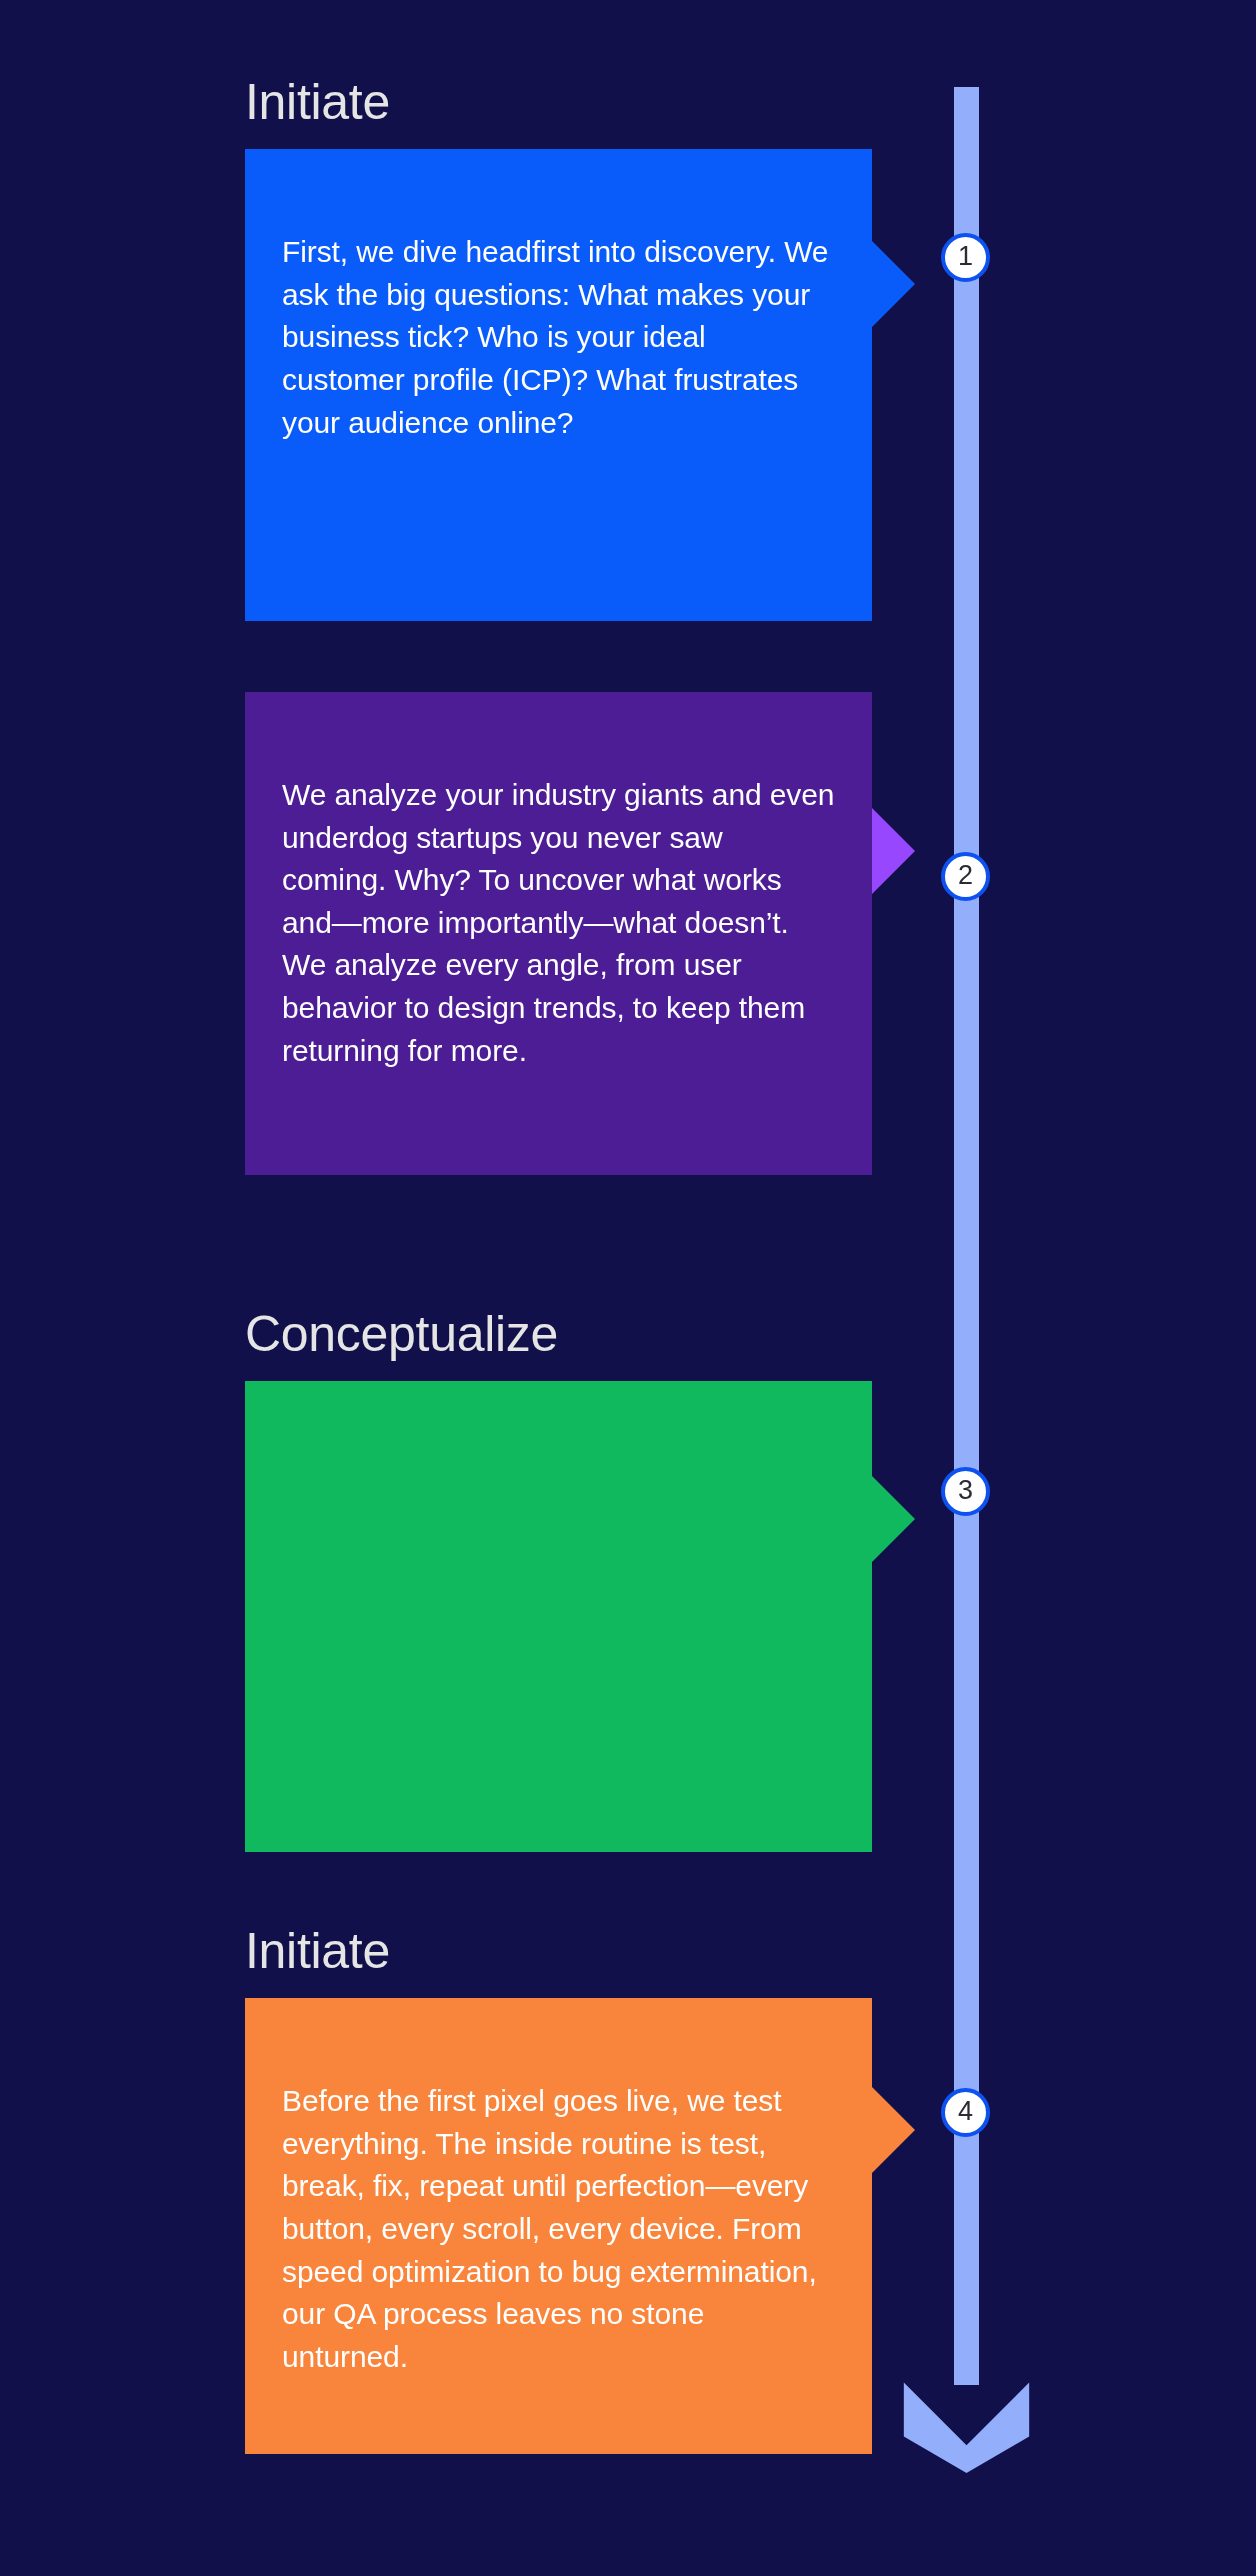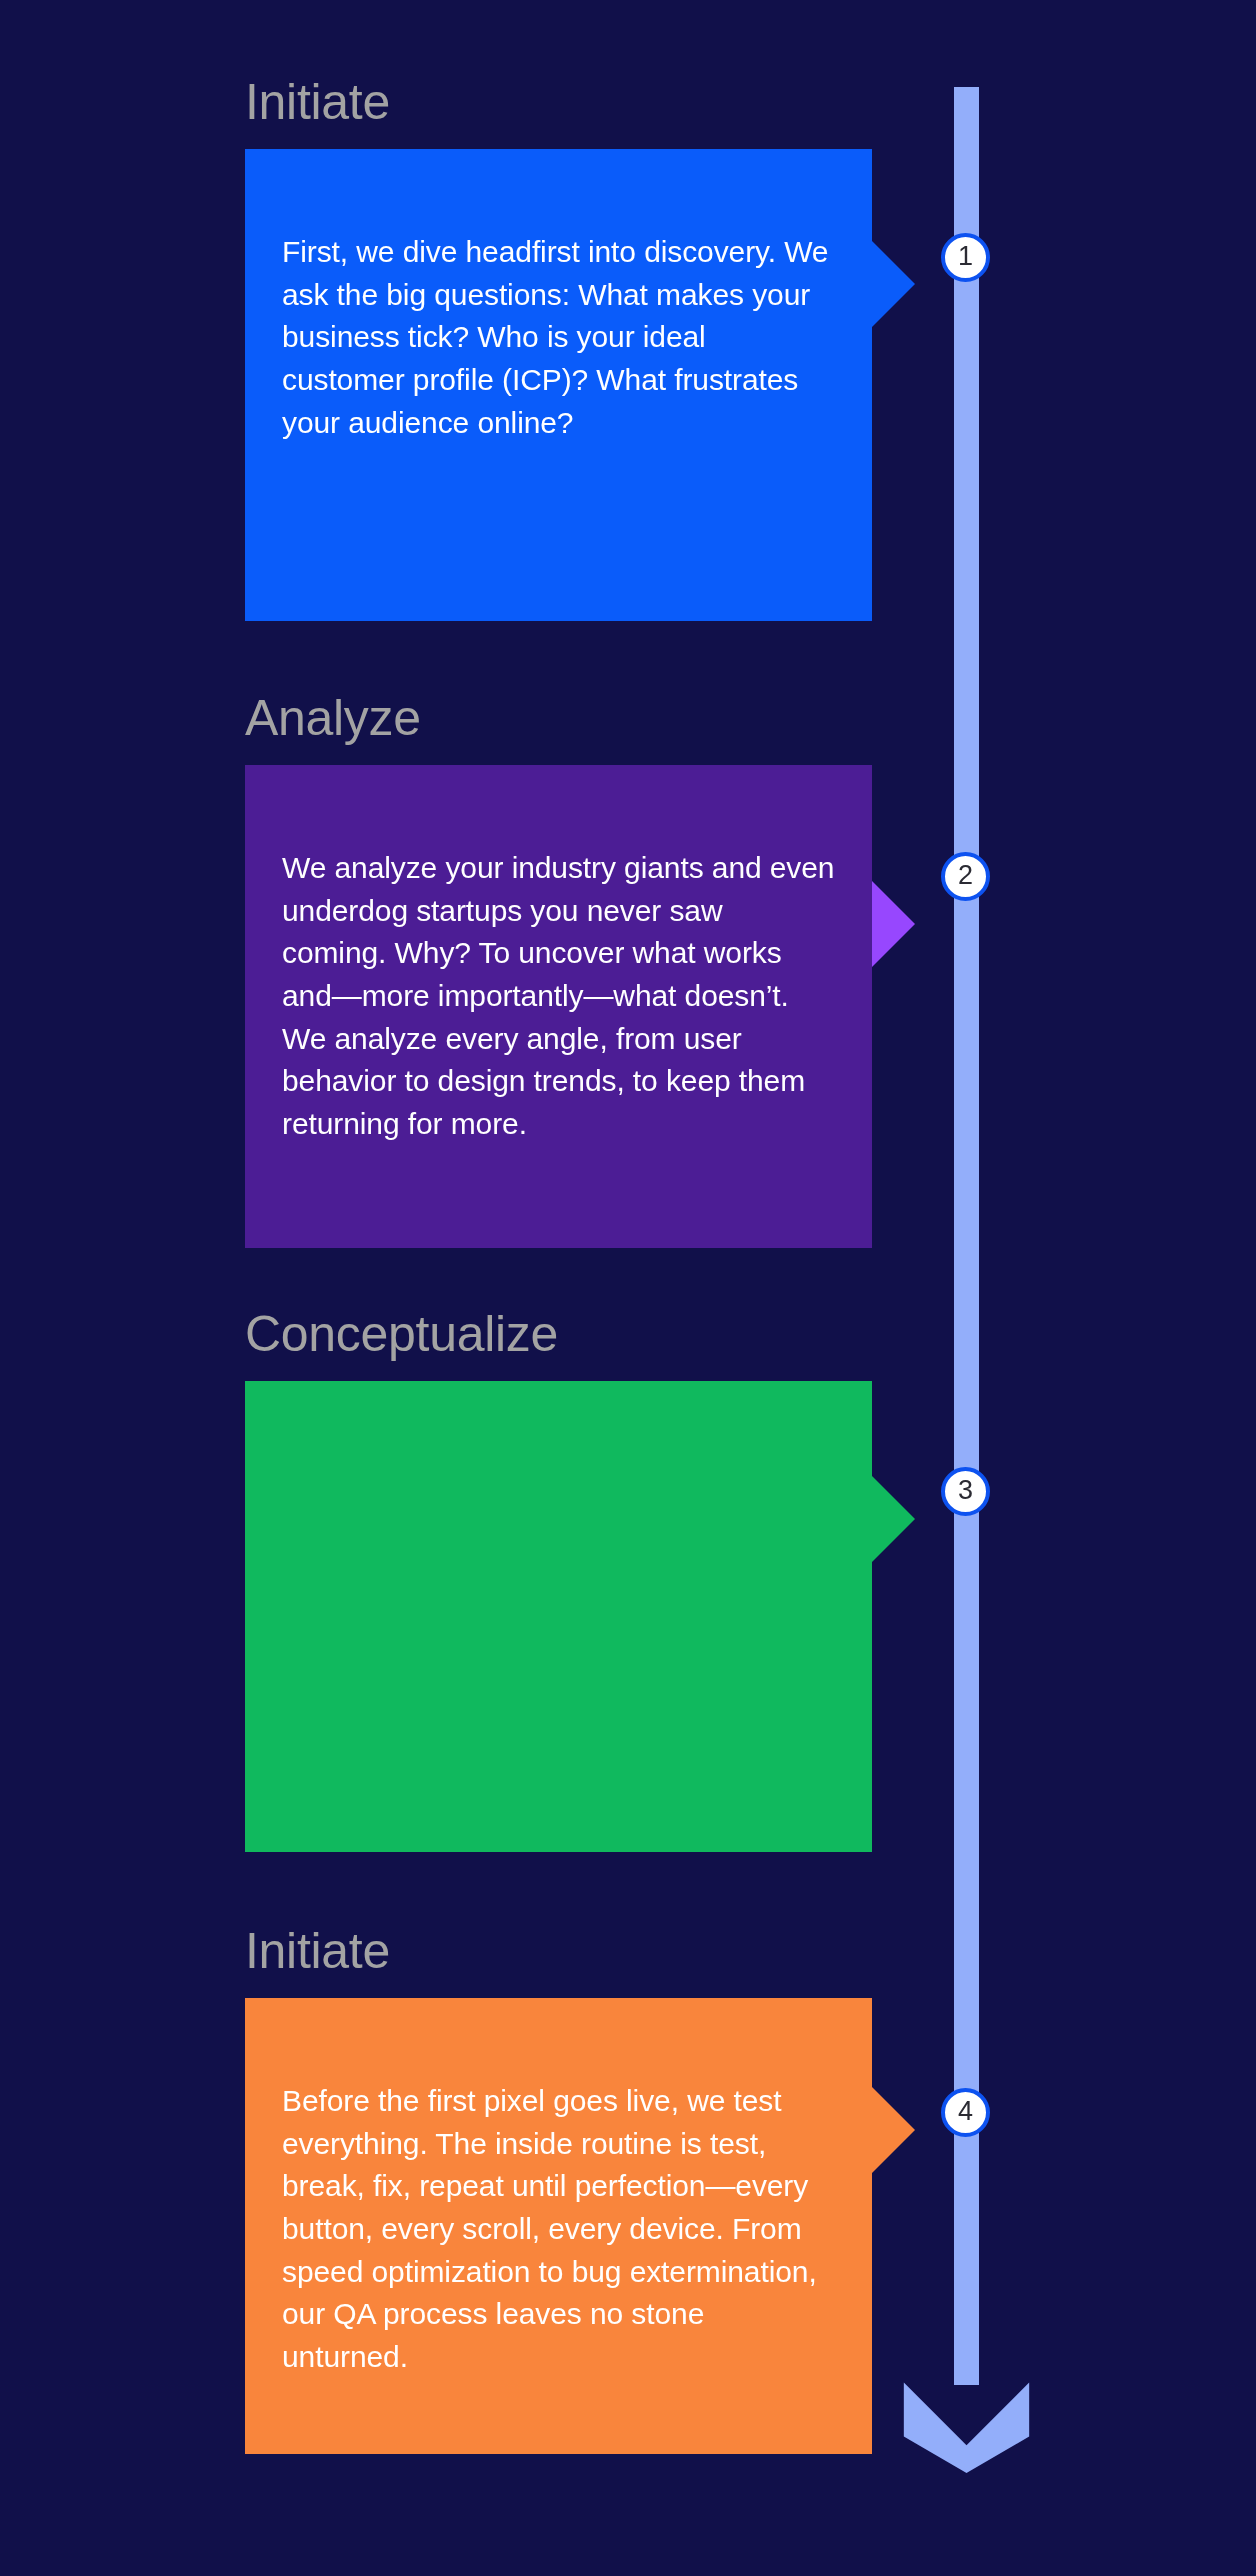--- a/index.html
+++ b/index.html
@@ -73,21 +73,21 @@
   .m4 { top:2088px; }
 
   
   .step { position:absolute; left:245px; width:627px; }
 
   .step-title {
     font-family:"Liberation Sans", sans-serif;
     font-size:50px;
     line-height:1.05;
     font-weight:400;
-    color:#a3a3a3;
+    color:#e5e5e5;
     letter-spacing:-0.3px;
     margin-bottom:20.7px;
     white-space:nowrap;
   }
 
   .card {
     position:relative;
     width:627px;
     padding:43px 37px 37px 37px;
   }
@@ -145,21 +145,20 @@
 
   <div class="step" id="step-1">
     <div class="step-title">Initiate</div>
     <div class="card">
       <div class="tail"></div>
       <div class="card-text">First, we dive headfirst into discovery. We ask the big questions: What makes your business tick? Who is your ideal customer profile (ICP)? What frustrates your audience online?</div>
     </div>
   </div>
 
   <div class="step" id="step-2">
-    <div class="step-title">Analyze</div>
     <div class="card">
       <div class="tail"></div>
       <div class="card-text">We analyze your industry giants and even underdog startups you never saw coming. Why? To uncover what works and—more importantly—what doesn’t. We analyze every angle, from user behavior to design trends, to keep them returning for more.</div>
     </div>
   </div>
 
   <div class="step" id="step-3">
     <div class="step-title">Conceptualize</div>
     <div class="card">
       <div class="tail"></div>

